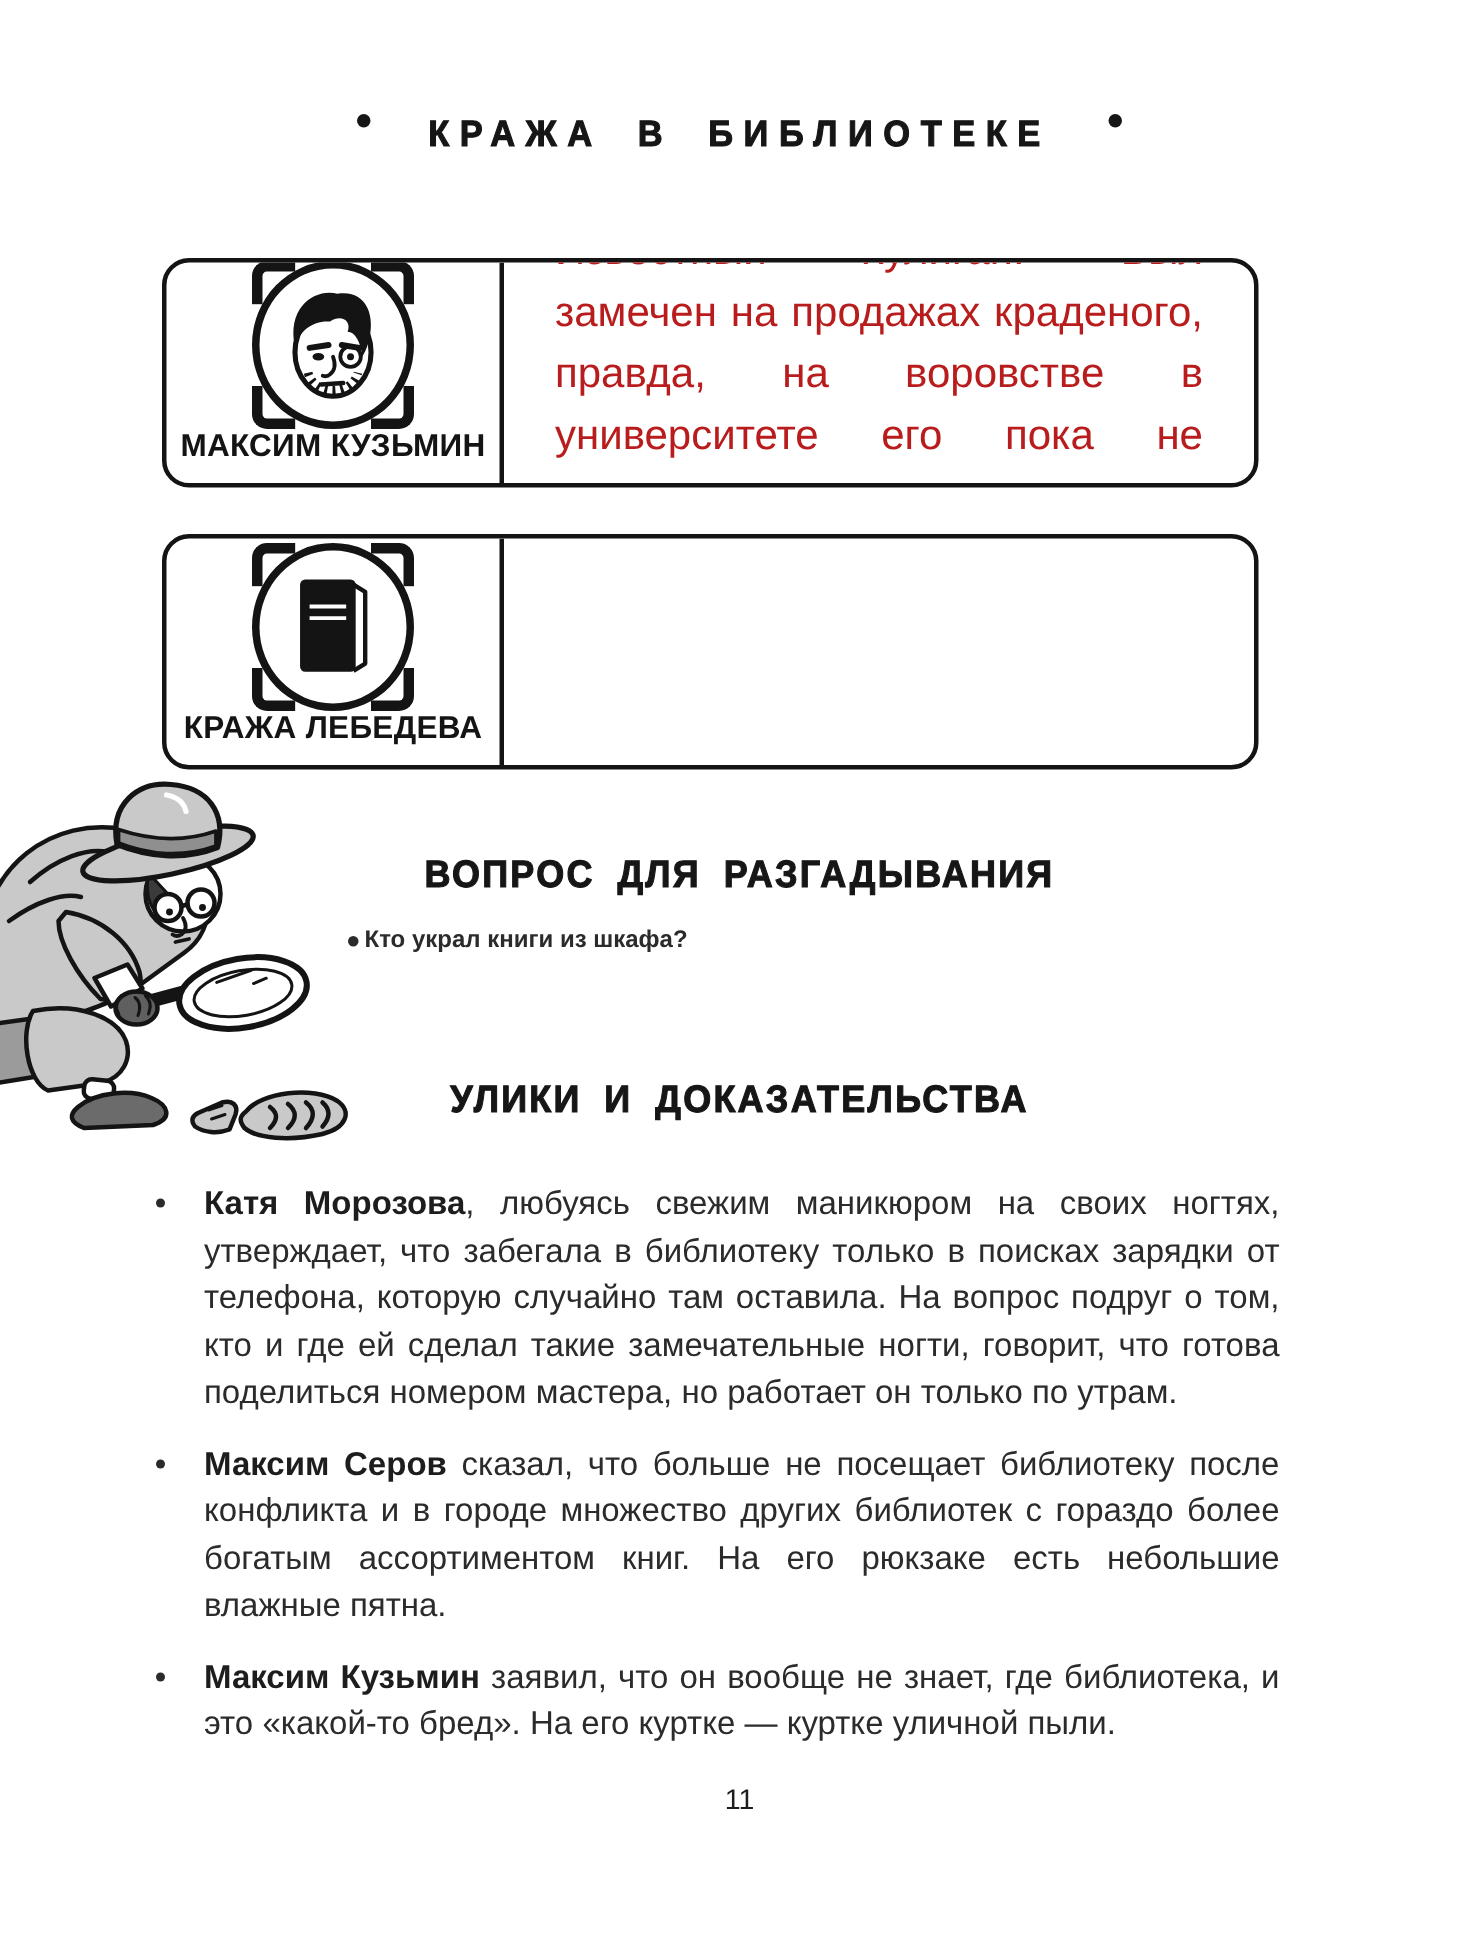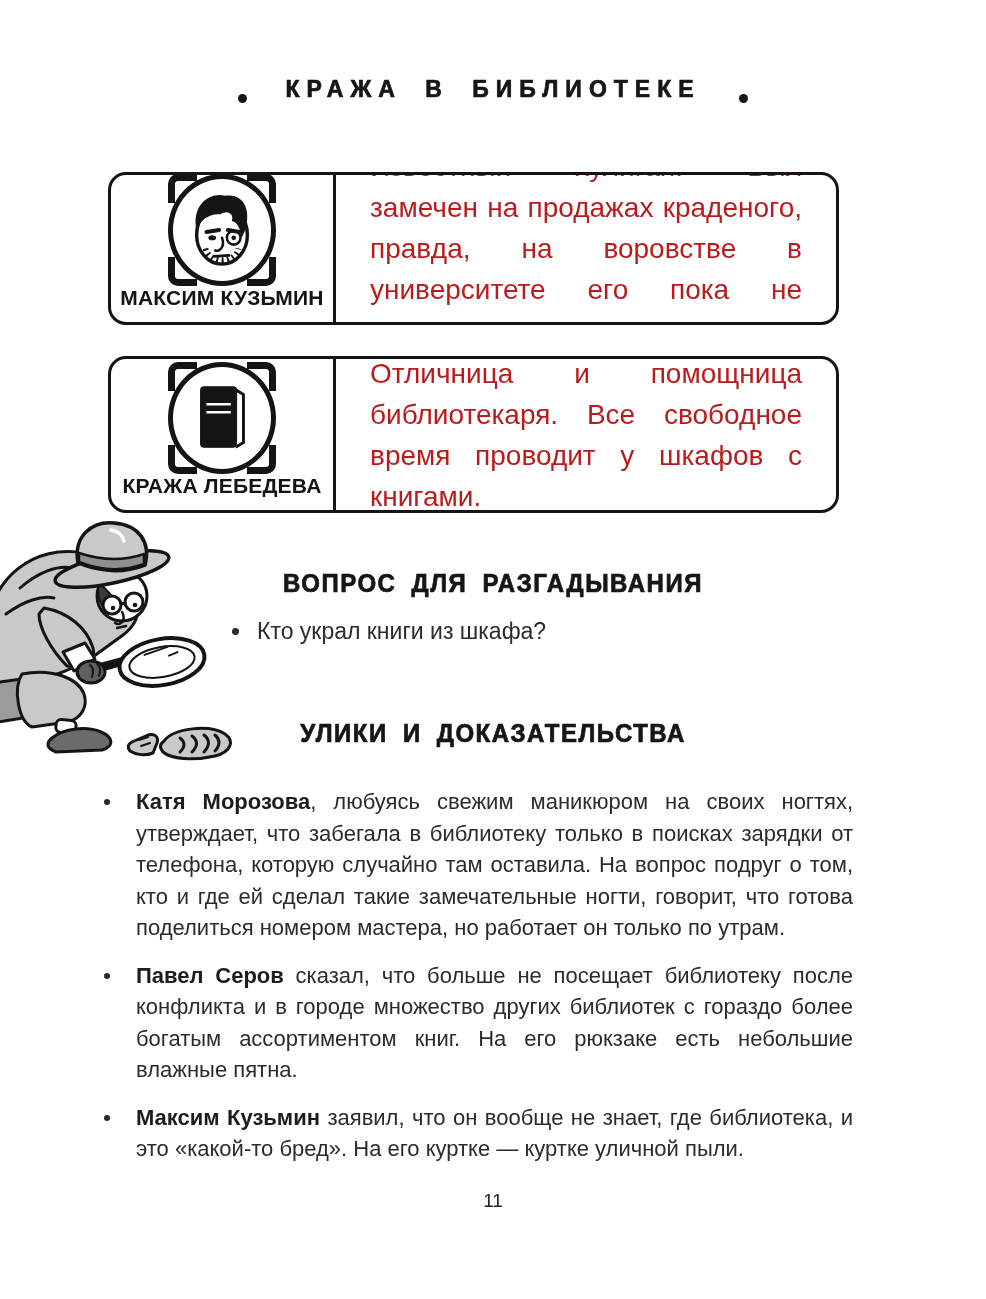--- a/index.html
+++ b/index.html
@@ -4,21 +4,21 @@
 <style>
   html,body { margin:0; padding:0; background:#ffffff; }
   .page {
     position:relative; width:986px; height:1299px; overflow:hidden;
     background:#ffffff; color:#232323;
     font-family:"Liberation Sans", sans-serif;
   }
   
   .header {
     position:absolute; top:76px; left:0; right:0;
-    display:flex; justify-content:center; align-items:flex-end; gap:38px;
+    display:flex; justify-content:center; align-items:flex-start; gap:38px;
   }
   .stamp {
     display:inline-block; font-weight:bold; color:#161616;
     -webkit-text-stroke:0.7px #161616;
     transform:scaleY(1.06);
   }
   .header-title { font-size:23px; letter-spacing:7px; word-spacing:10px; }
   .dot { width:9px; height:9px; border-radius:50%; background:#161616; flex:0 0 auto; }
 
   
@@ -55,22 +55,22 @@
   .section-heading {
     position:absolute; left:0; right:0; text-align:center;
     font-size:24px; letter-spacing:1.5px; word-spacing:7px;
   }
   .q-heading { top:550px; }
   .clues-heading { top:700px; }
 
   
   .question-line {
     position:absolute; top:618px; left:232px;
-    display:flex; align-items:center; gap:18px;
-    font-size:23px; font-weight:normal; color:#2b2b2b;
+    display:flex; align-items:center; gap:4px;
+    font-size:16px; font-weight:bold; color:#2b2b2b;
   }
   .q-dot { width:7px; height:7px; border-radius:50%; background:#2b2b2b; flex:0 0 auto; }
 
   
   .clues-list {
     position:absolute; top:770px; left:103px; width:750px;
     margin:0; padding:0; list-style:none;
   }
   .clue-item {
     position:relative; padding-left:33px; margin:16px 0 1px 0;
@@ -145,23 +145,20 @@
               <rect x="13" y="9" width="37" height="62" rx="3" fill="#141414" stroke="#141414"></rect>
               <line x1="19" y1="27" x2="44" y2="27" stroke="#ffffff" stroke-width="2.6"></line>
               <line x1="19" y1="35" x2="44" y2="35" stroke="#ffffff" stroke-width="2.6"></line>
             </svg>
           </div>
         </div>
       </div>
       <div class="card-name">КРАЖА ЛЕБЕДЕВА</div>
     </div>
     <div class="card-divider"></div>
-    <div class="card-body">
-      <p class="card-desc">Отличница и помощница библиотекаря. Все свободное время проводит у шкафов с книгами.</p>
-    </div>
   </section>
 
   <h2 class="section-heading q-heading"><span class="stamp">ВОПРОС ДЛЯ РАЗГАДЫВАНИЯ</span></h2>
   <div class="question-line">
     <span class="q-dot"></span>
     <span>Кто украл книги из шкафа?</span>
   </div>
 
   <svg class="detective" viewBox="0 0 242 250" aria-label="detective-with-magnifying-glass">
     <g stroke="#141414" stroke-width="3" stroke-linejoin="round" stroke-linecap="round">
@@ -219,19 +216,19 @@
       <path d="M145,224 l9,-3 M147,230 l9,-3" fill="none" stroke-width="2"></path>
       <path d="M170,225 C180,212 215,208 231,218 C241,225 237,236 221,240 C199,245 177,243 169,236 C165,231 166,228 170,225 Z" fill="#c9c9c9"></path>
       <path d="M186,222 q8,6 0,14 M198,220 q9,7 0,16 M210,219 q9,7 0,17 M221,219 q8,7 0,16" fill="none"></path>
     </g>
   </svg>
 
   <h2 class="section-heading clues-heading"><span class="stamp">УЛИКИ И ДОКАЗАТЕЛЬСТВА</span></h2>
 
   <ul class="clues-list">
     <li class="clue-item"><span class="clue-dot"></span><span class="clue-name">Катя Морозова</span><span>, любуясь свежим маникюром на своих ногтях, утверждает, что забегала в библиотеку только в поисках зарядки от телефона, которую случайно там оставила. На вопрос подруг о том, кто и где ей сделал такие замечательные ногти, говорит, что готова поделиться номером мастера, но работает он только по утрам.</span></li>
-    <li class="clue-item"><span class="clue-dot"></span><span class="clue-name">Павел Серов</span><span> сказал, что больше не посещает библиотеку после конфликта и в городе множество других библиотек с гораздо более богатым ассортиментом книг. На его рюкзаке есть небольшие влажные пятна.</span></li>
+    <li class="clue-item"><span class="clue-dot"></span><span class="clue-name">Максим Серов</span><span> сказал, что больше не посещает библиотеку после конфликта и в городе множество других библиотек с гораздо более богатым ассортиментом книг. На его рюкзаке есть небольшие влажные пятна.</span></li>
     <li class="clue-item"><span class="clue-dot"></span><span class="clue-name">Максим Кузьмин</span><span> заявил, что он вообще не знает, где библиотека, и это «какой-то бред». На его куртке — куртке уличной пыли.</span></li>
   </ul>
 
   <div class="page-number">11</div>
 
 </div>
 
 </body></html>

